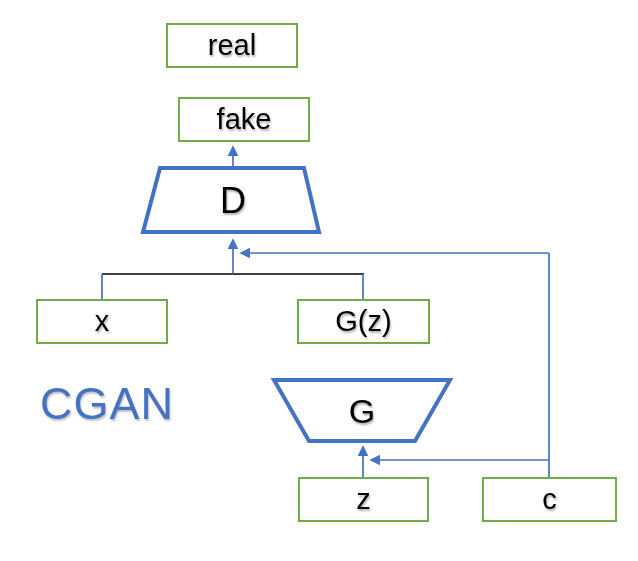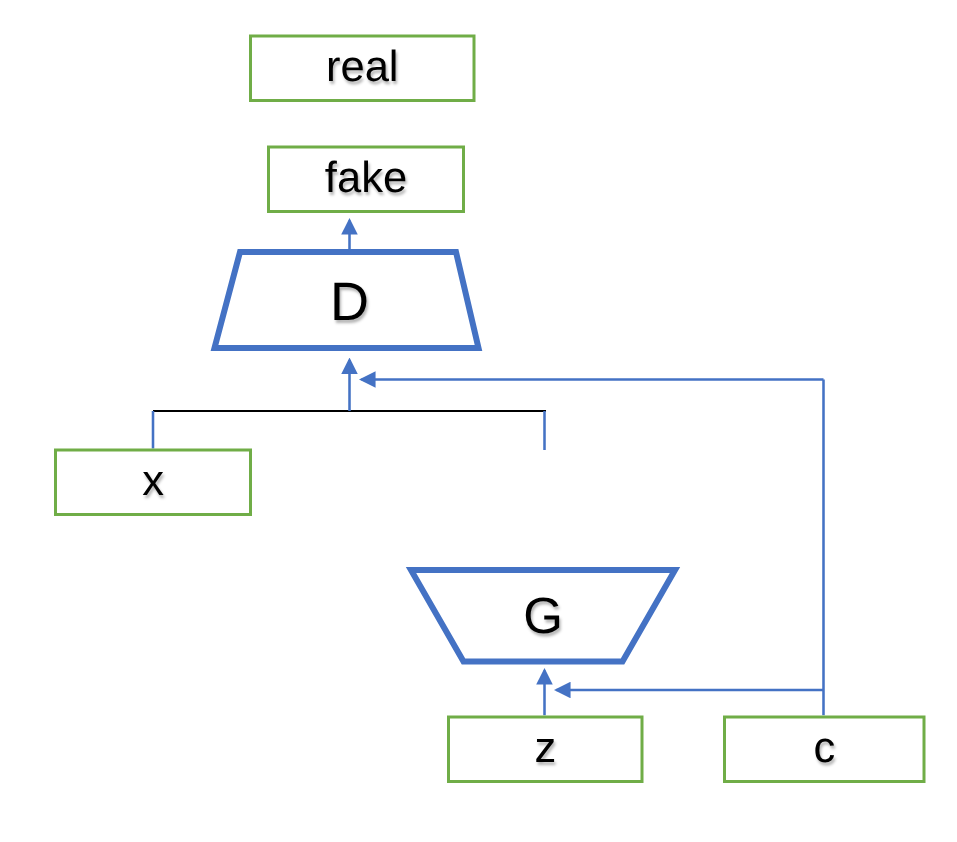--- a/index.html
+++ b/index.html
@@ -101,29 +101,31 @@
 
     <line class="blue-line" x1="363" y1="477" x2="363" y2="447" marker-end="url(#arrow)"></line>
 
     <line class="blue-line" x1="549" y1="253" x2="549" y2="477"></line>
 
     <line class="blue-line" x1="549" y1="253" x2="241" y2="253" marker-end="url(#arrow)"></line>
 
     <line class="blue-line" x1="549" y1="460" x2="371" y2="460" marker-end="url(#arrow)"></line>
   </svg>
 
-  <div class="node-box" style="left:166px; top:23px; width:151px; height:45px;">real</div>
+  <div class="node-box" style="left:166px; top:23px; width:132px; height:45px;">real</div>
 
   <div class="node-box" style="left:178px; top:97px; width:132px; height:45px;">fake</div>
 
   <div class="node-box" style="left:36px; top:299px; width:132px; height:45px;">x</div>
 
+  <div class="node-box" style="left:297px; top:299px; width:133px; height:45px;">G(z)</div>
 
   <div class="node-box" style="left:298px; top:477px; width:131px; height:45px;">z</div>
 
   <div class="node-box" style="left:482px; top:477px; width:135px; height:45px;">c</div>
 
   <div class="shape-label label-d">D</div>
 
   <div class="shape-label label-g">G</div>
 
+  <div class="diagram-title">CGAN</div>
 
 </div>
 
 </body></html>

